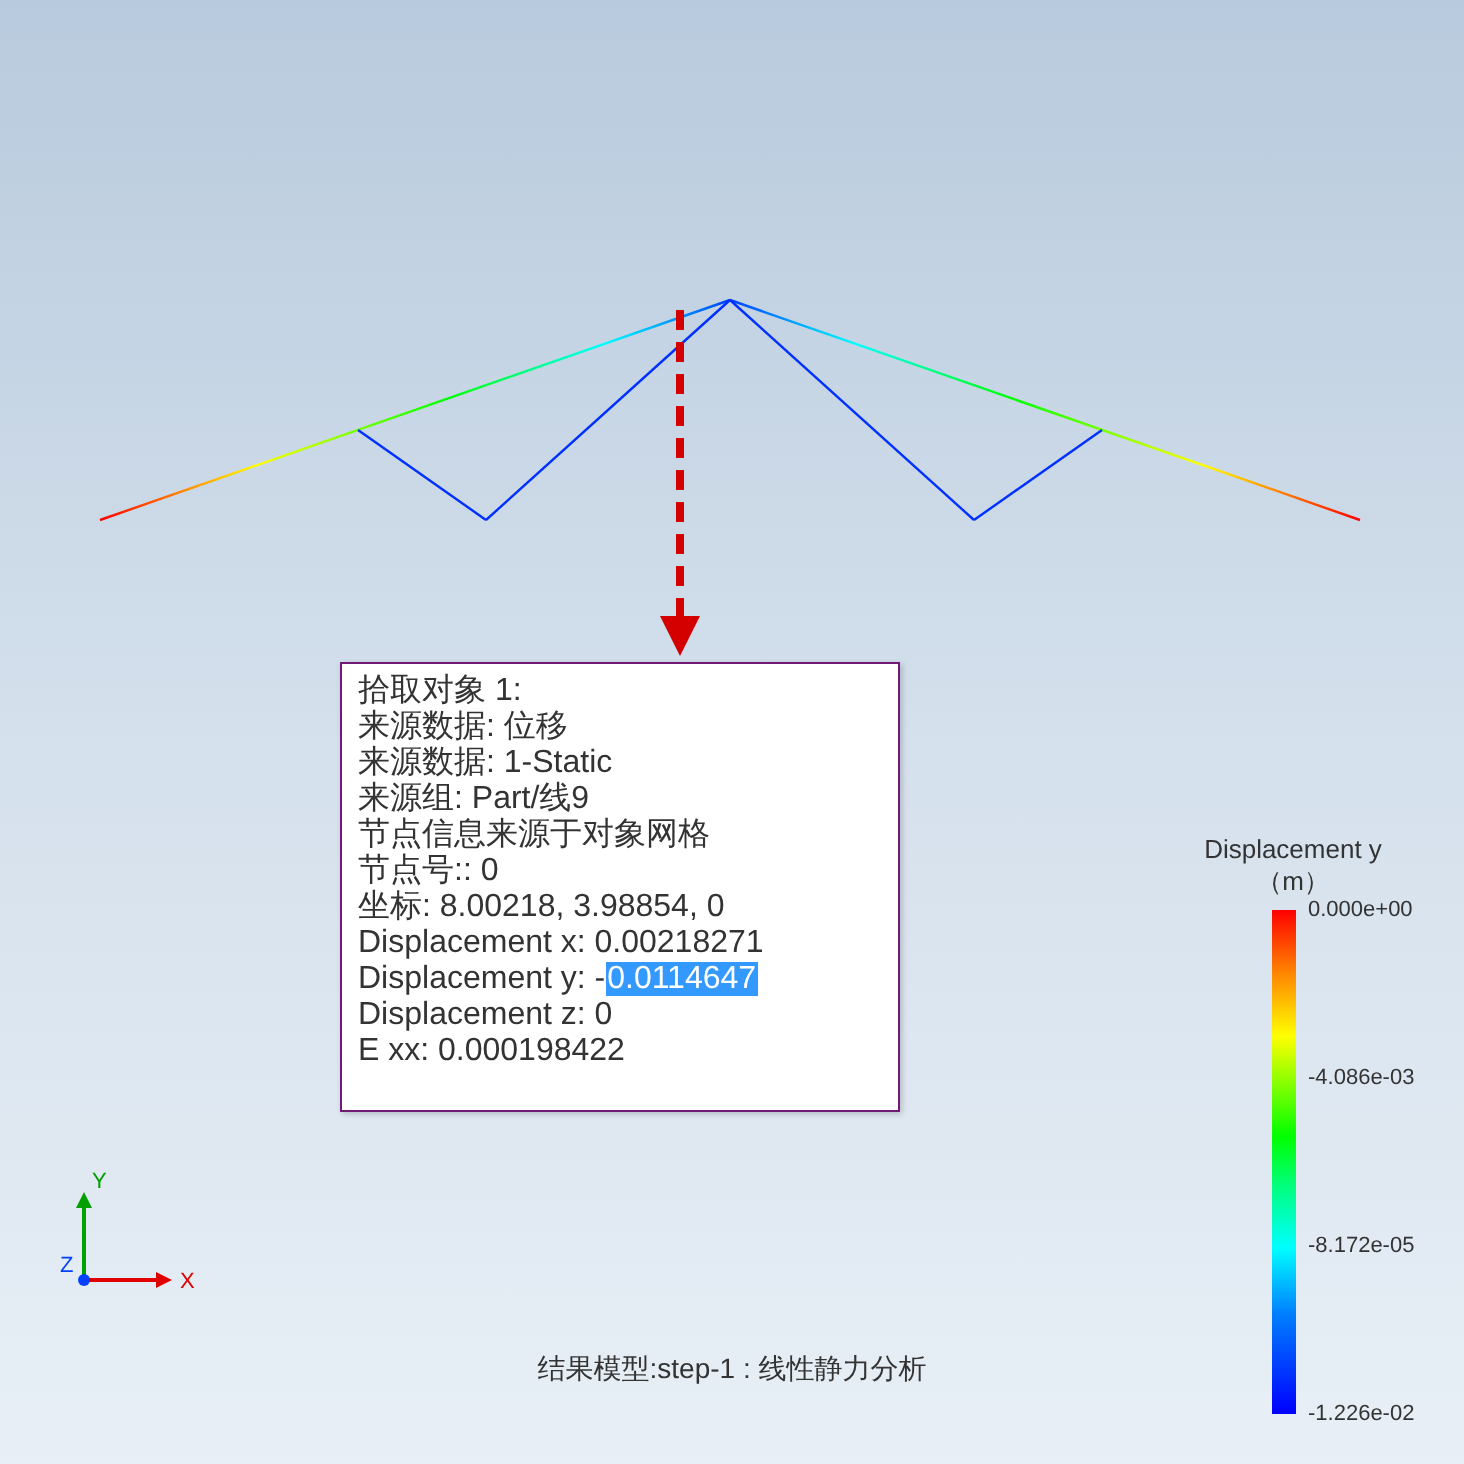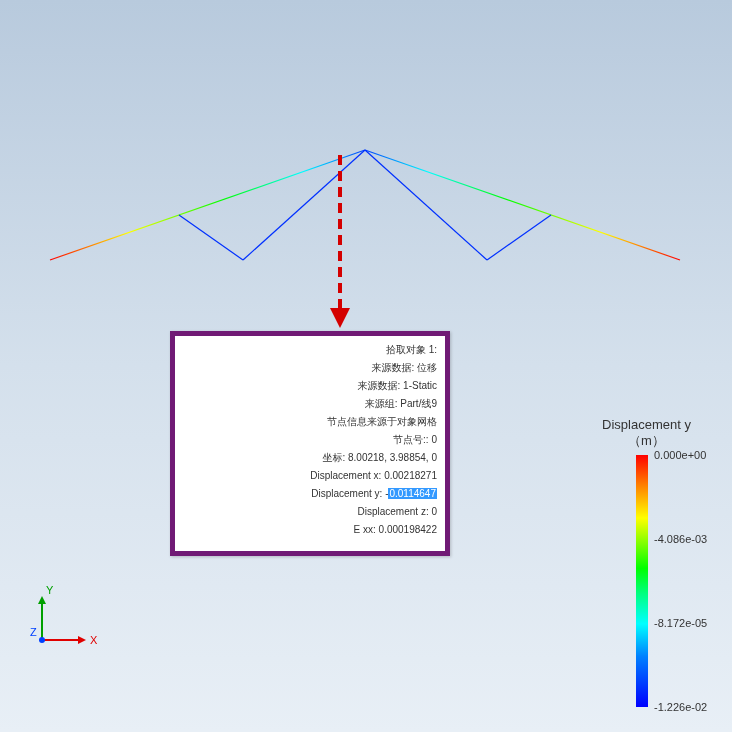--- a/index.html
+++ b/index.html
@@ -7,24 +7,24 @@
       width: 732px; height: 732px;
       background: linear-gradient(to bottom, #b8cadd 0%, #d4e0ec 50%, #e8eff6 100%);
       font-family: "Microsoft YaHei", Arial, sans-serif;
       position: relative; overflow: hidden;
     }
     .viewport { position: absolute; inset: 0; }
     .truss-svg { position: absolute; top: 145px; left: 45px; width: 640px; height: 120px; }
     .arrow-svg { position: absolute; top: 150px; left: 310px; width: 60px; height: 180px; }
     .info-box {
       position: absolute; top: 331px; left: 170px; width: 280px; height: 225px;
-      background: #ffffff; border: 5px solid #701a75;
+      background: #ffffff; border: 1px solid #701a75;
       box-shadow: 1px 1px 3px rgba(0,0,0,0.2);
-      padding: 5px 8px; font-size: 10px; line-height: 18px;
-      color: #333; overflow: hidden; text-align: right;
+      padding: 5px 8px; font-size: 16px; line-height: 18px;
+      color: #333; overflow: hidden;
     }
     .info-line { white-space: nowrap; }
     .hl { background: #3399ff; color: #fff; padding: 0 1px; }
     .legend { position: absolute; right: 18px; top: 417px; width: 135px; text-align: center; }
     .legend-title { font-size: 13px; color: #333; line-height: 16px; margin-bottom: 6px; }
     .legend-body { display: flex; justify-content: center; }
     .colorbar {
       width: 12px; height: 252px; margin-left: 55px;
       background: linear-gradient(to bottom,
         #ff0000 0%, #ff8000 12%, #ffff00 25%, #80ff00 35%,
@@ -127,13 +127,14 @@
     <line x1="12" y1="58" x2="50" y2="58" stroke="#e00000" stroke-width="2"></line>
     <polygon points="56,58 48,54 48,62" fill="#e00000"></polygon>
     <text x="60" y="62" font-size="11" fill="#e00000">X</text>
     <line x1="12" y1="58" x2="12" y2="20" stroke="#00a000" stroke-width="2"></line>
     <polygon points="12,14 8,22 16,22" fill="#00a000"></polygon>
     <text x="16" y="12" font-size="11" fill="#00a000">Y</text>
     <circle cx="12" cy="58" r="3" fill="#0040ff"></circle>
     <text x="0" y="54" font-size="11" fill="#0040ff">Z</text>
   </svg>
 
+  <div class="footer-label">结果模型:step-1 : 线性静力分析</div>
 </div>
 
 </body></html>

